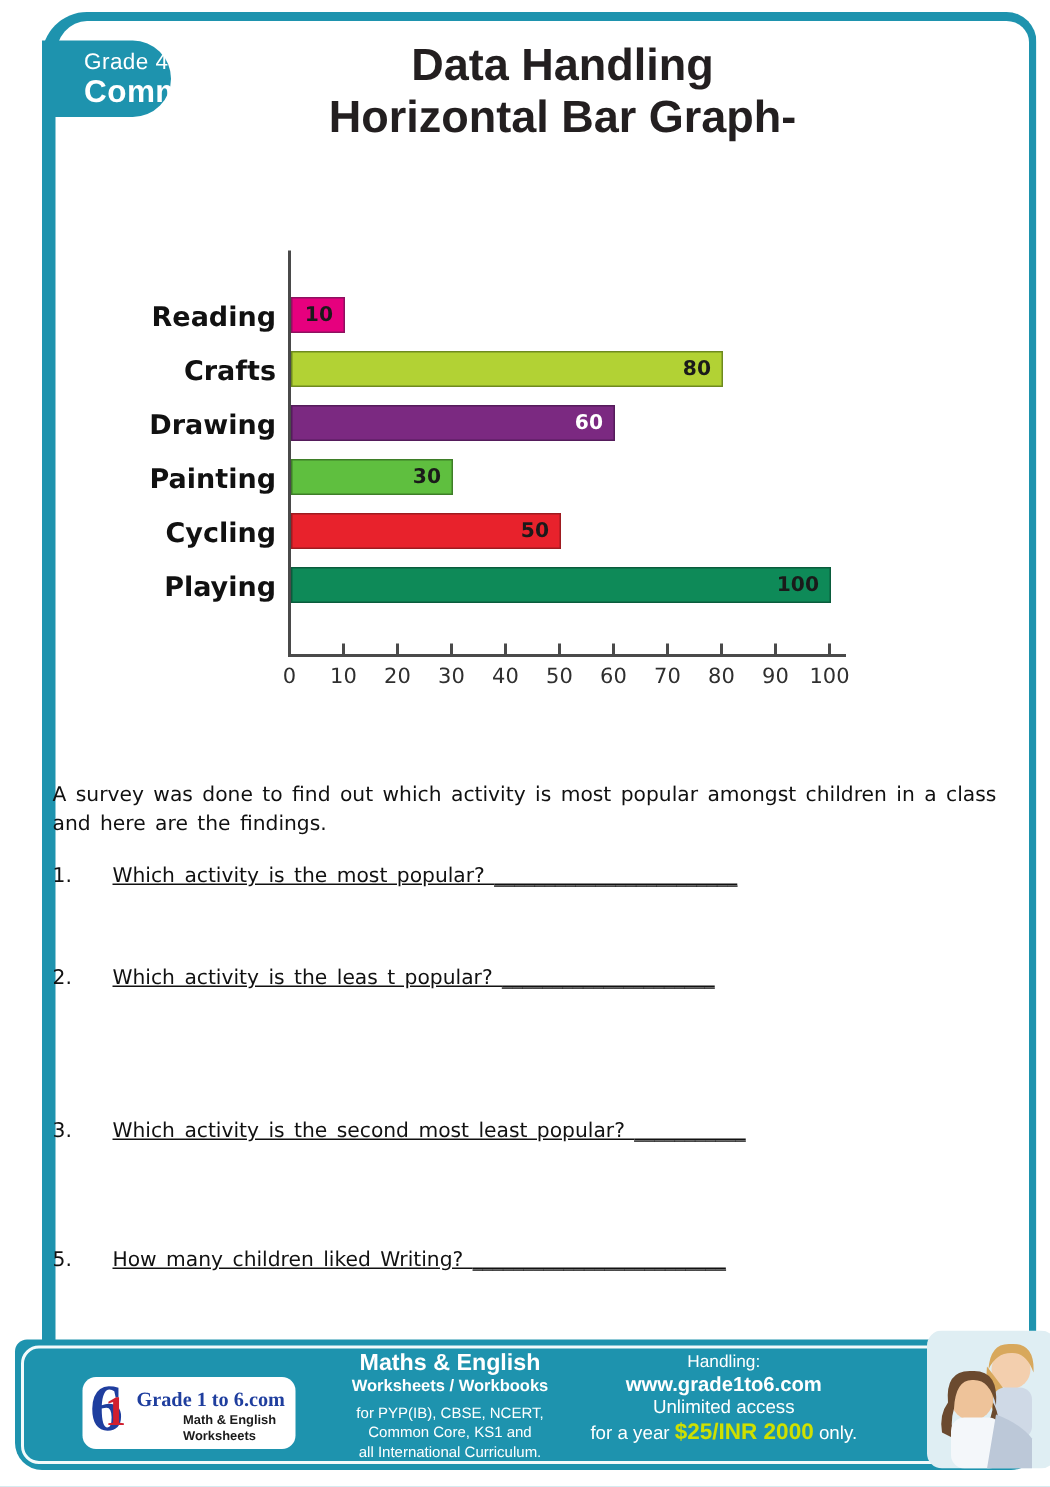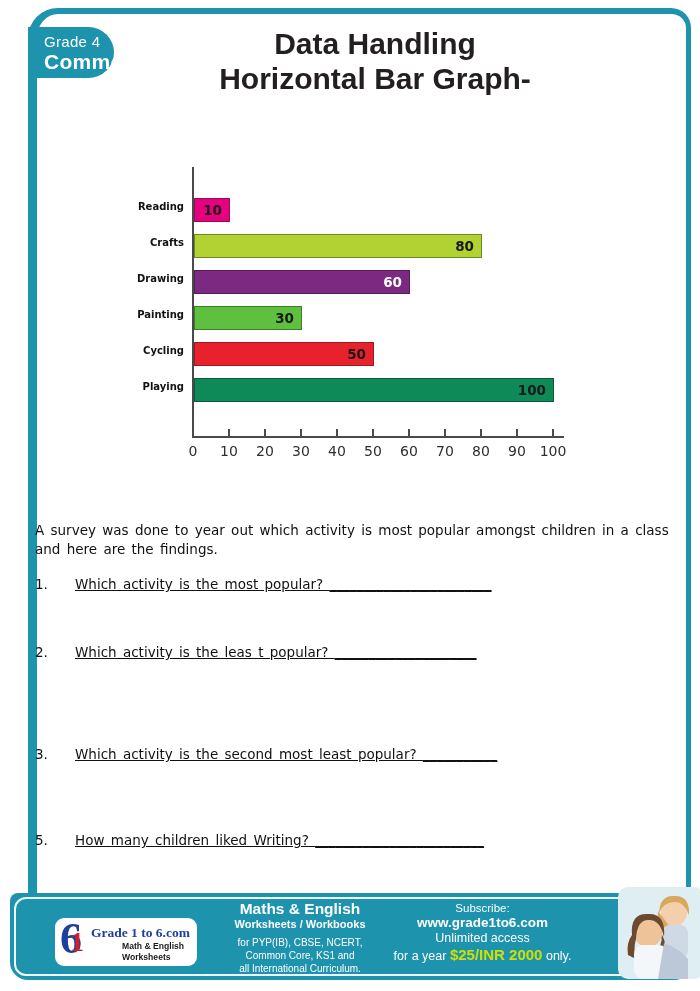--- a/index.html
+++ b/index.html
@@ -12,41 +12,41 @@
   .frame {
     position:absolute; left:28px; top:8px; width:663px; height:930px;
     border-style:solid; border-color:#1E93AE;
     border-width:6px 5px 0 9px;
     border-radius:30px 20px 0 0;
   }
   
   .badge {
     position:absolute; left:28px; top:27px; width:86px; height:51px;
     background:#1E93AE; border-radius:0 26px 26px 0;
-    color:#fff; padding:6px 0 0 16px; z-index:3;
+    color:#fff; padding:6px 0 0 28px; z-index:3;
   }
   .badge .l1 { font-size:15px; font-weight:400; line-height:18px; letter-spacing:.3px; }
   .badge .l2 { font-size:21px; font-weight:bold; line-height:22px; letter-spacing:.3px; }
   
   .title {
     position:absolute; left:50px; top:26px; width:650px; text-align:center;
     font-weight:bold; color:#231f20; font-size:30px; line-height:35px; letter-spacing:0;
   }
   
   #chart { position:absolute; left:0; top:167px; width:700px; height:310px; }
   .yaxis { position:absolute; left:192px; top:0; width:2px; height:271px; background:#4a4a4a; }
   .xaxis { position:absolute; left:192px; top:269px; width:372px; height:2px; background:#4a4a4a; }
   .tick  { position:absolute; width:2px; height:7px; top:262px; background:#4a4a4a; }
   .ticklab {
     position:absolute; top:276px; width:34px; text-align:center;
     font-family:"DejaVu Sans", sans-serif; font-size:14px; color:#2f2f2f;
   }
   .cat {
     position:absolute; left:58px; width:126px; text-align:right;
-    font-family:"DejaVu Sans", sans-serif; font-weight:bold; font-size:10px; color:#111;
+    font-family:"DejaVu Sans", sans-serif; font-weight:bold; font-size:18px; color:#111;
   }
   .bar {
     position:absolute; left:194px; height:24px;
     display:flex; justify-content:flex-end; align-items:center;
   }
   .barval {
     font-family:"DejaVu Sans", sans-serif; font-weight:bold; font-size:13.5px;
     padding-right:7px;
   }
   
@@ -154,21 +154,21 @@
       <div class="ticklab" style="left: 428px;">70</div>
       <div class="tick" style="left: 480px;"></div>
       <div class="ticklab" style="left: 464px;">80</div>
       <div class="tick" style="left: 516px;"></div>
       <div class="ticklab" style="left: 500px;">90</div>
       <div class="tick" style="left: 552px;"></div>
       <div class="ticklab" style="left: 536px;">100</div>
     </div>
 
   <div class="intro">
-    <div>A survey was done to year out which activity is most popular amongst children in a class</div>
+    <div>A survey was done to find out which activity is most popular amongst children in a class</div>
     <div>and here are the findings.</div>
   </div>
 
   <div class="question" style="top:576px">
     <span class="qnum">1.</span><span>Which activity is the most popular? </span><span class="blank">________________________</span>
   </div>
   <div class="question" style="top:644px">
     <span class="qnum">2.</span><span>Which activity is the leas t popular? </span><span class="blank">_____________________</span>
   </div>
   <div class="question" style="top:746px">
@@ -194,21 +194,21 @@
 
     <div class="foot-center">
       <div class="fc-title">Maths &amp; English</div>
       <div class="fc-sub">Worksheets / Workbooks</div>
       <div class="fc-line">for PYP(IB), CBSE, NCERT,</div>
       <div class="fc-line">Common Core, KS1 and</div>
       <div class="fc-line">all International Curriculum.</div>
     </div>
 
     <div class="foot-right">
-      <div class="fr-sub">Subscribe:</div>
+      <div class="fr-sub">Handling:</div>
       <div class="fr-url">www.grade1to6.com</div>
       <div class="fr-acc">Unlimited access</div>
       <div class="fr-price-line"><span>for a year </span><span class="fr-price" id="price-accent" style="color: rgb(207, 224, 0);">$25/INR 2000</span><span> only.</span></div>
     </div>
 
     <svg class="photo" viewBox="0 0 86 92">
       <defs>
         <clipPath id="pclip">
             <rect x="0" y="0" width="86" height="92" rx="10"></rect>
           </clipPath>

